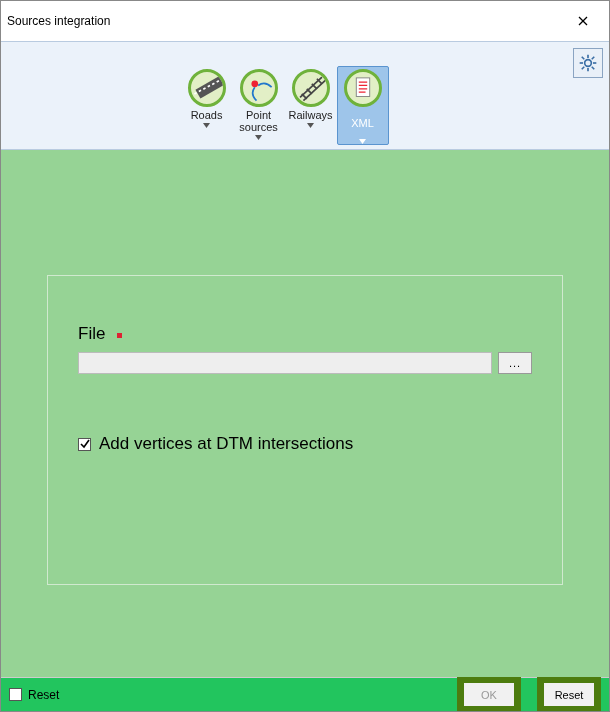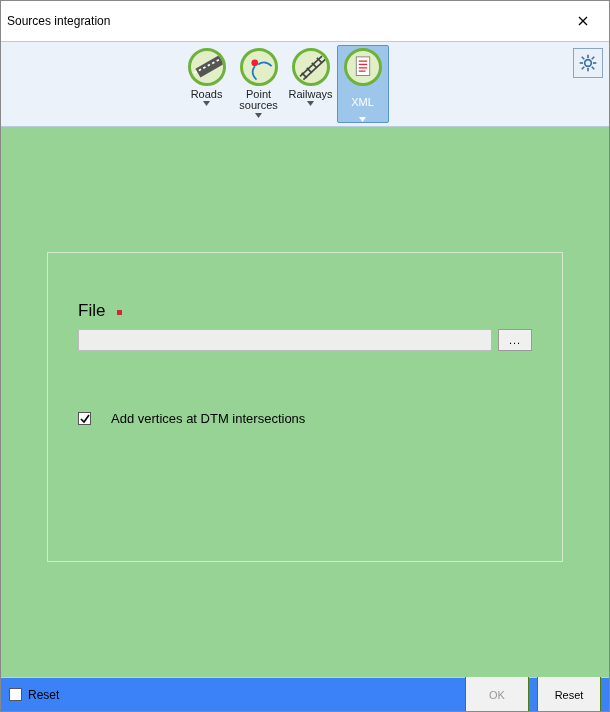--- a/index.html
+++ b/index.html
@@ -28,23 +28,23 @@
     display:flex; align-items:center; justify-content:center;
     cursor: default;
   }
   .titlebar .close svg { width:10px; height:10px; }
   
   .toolbar {
     background: #ebf2fa;
     border: 1px solid #b9cbe0;
     border-left: none;
     border-right: none;
-    height: 86px;
+    height: 109px;
     display: flex;
-    align-items: center;
+    align-items: flex-end;
     padding: 4px 16px;
     position: relative;
   }
   .toolbar-spacer-left { flex: 4; }
   .toolbar-spacer-right { flex: 5; }
   .toolbar-group { display:flex; }
   .tb-item {
     display:flex; flex-direction:column; align-items:center;
     width: 52px;
     padding: 2px 2px 0 2px;
@@ -108,44 +108,44 @@
     font-size:12px;
   }
   .browse-btn {
     width:34px; height:22px;
     background: #f0f0f0;
     border:1px solid #999;
     font-size:11px;
     display:flex; align-items:center; justify-content:center;
     letter-spacing:1px;
   }
-  .chk-row { margin-top: 60px; font-size:13px; display:flex; align-items:center; gap:20px; }
+  .chk-row { margin-top: 60px; font-size:17px; display:flex; align-items:center; gap:8px; }
   .chk-box {
     width:13px; height:13px;
     border:1px solid #555;
     background:#fff;
     display:flex; align-items:center; justify-content:center;
   }
   .chk-box svg { width:10px; height:10px; }
 
   
   .footer {
     height: 34px;
     border-top: 1px solid #ccc;
     display:flex;
     align-items:center;
     padding: 0 8px;
-    gap: 8px;
-    background:#3b82f6;
+    gap: 16px;
+    background:#22c55e;
   }
   .footer .footer-left { display:flex; align-items:center; gap:6px; }
   .footer .spacer { flex:1; }
   .btn {
     width:64px; height:37px;
-    border:1px solid #4d7c0f;
+    border:7px solid #4d7c0f;
     background:#f1f1f1;
     font-size:11px;
     display:flex; align-items:center; justify-content:center;
   }
   .btn.disabled { color:#999; }
   .chk-empty {
     width:13px; height:13px; border:1px solid #555; background:#fff;
   }
 </style>
 </head>

